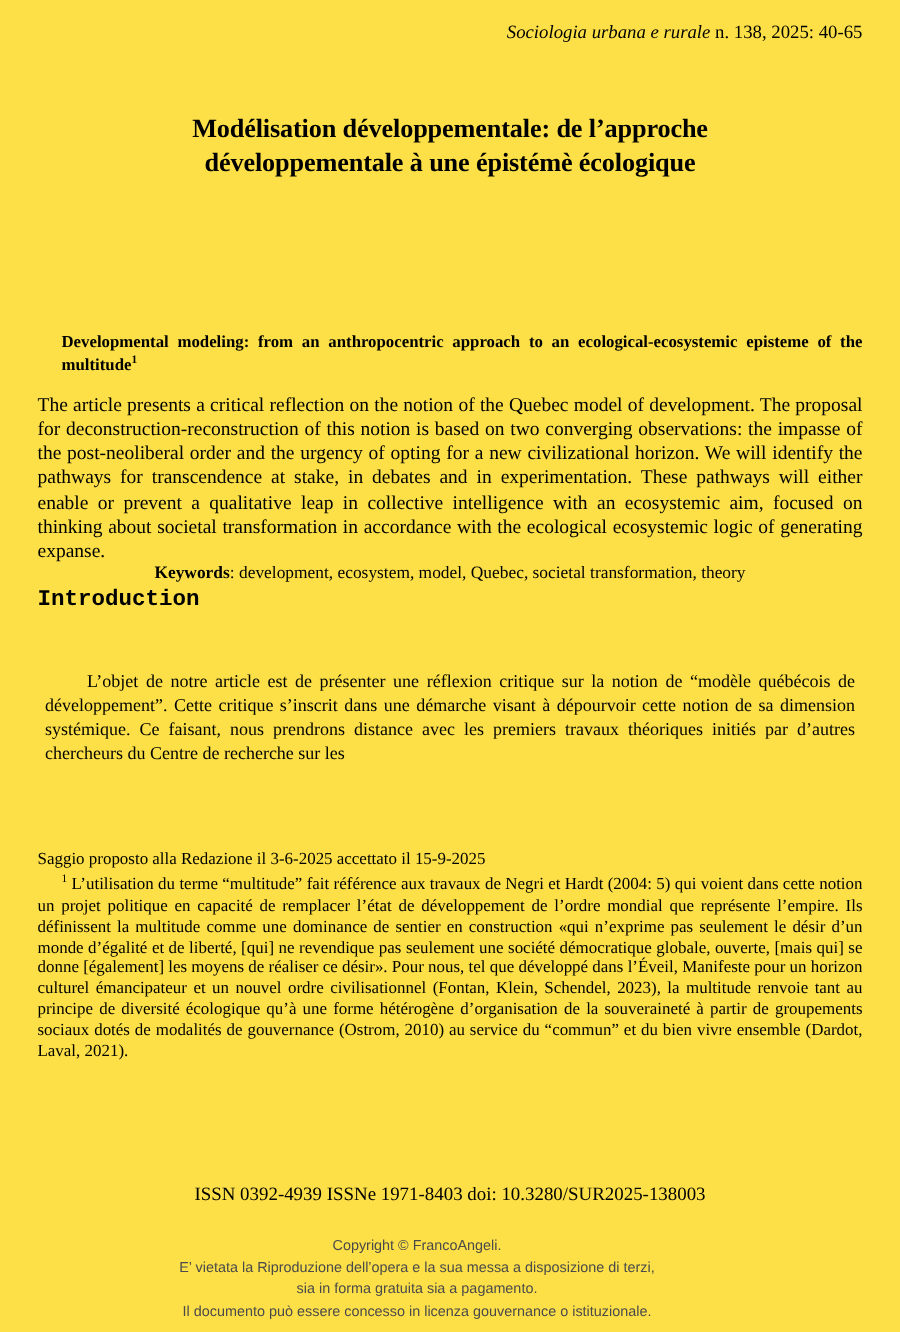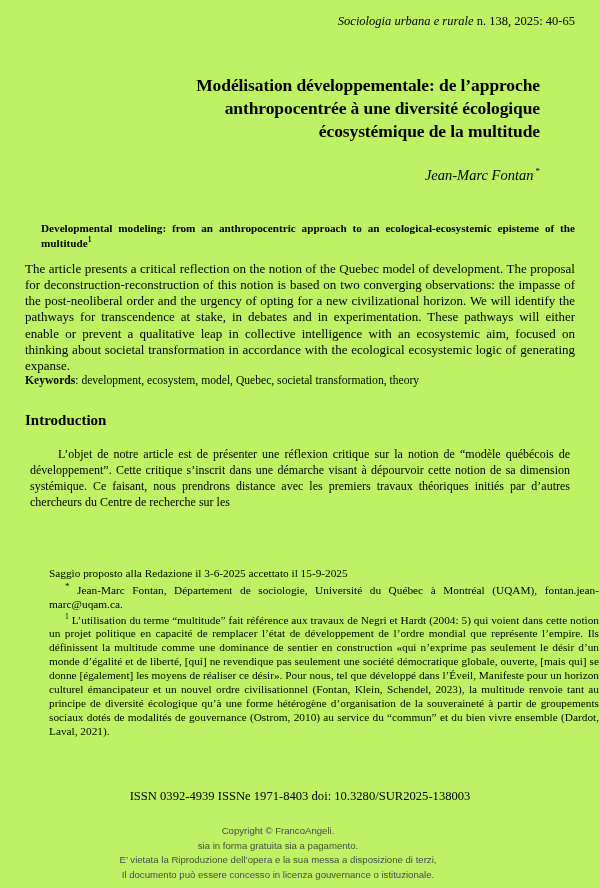--- a/index.html
+++ b/index.html
@@ -5,21 +5,21 @@
   html, body {
     margin: 0;
     padding: 0;
     background: #ffffff;
   }
   .page {
     position: relative;
     width: 600px;
     height: 888px;
     margin: 0 auto;
-    background: #bef264;
+    background: #fde047;
     color: #000000;
     font-family: "Liberation Serif", "DejaVu Serif", serif;
     overflow: hidden;
     box-sizing: border-box;
   }
 
   
   .running-head {
     position: absolute;
     top: 14px;
@@ -34,21 +34,21 @@
   .running-head .issue {
     font-style: normal;
   }
 
   
   .title-block {
     position: absolute;
     top: 74px;
     left: 60px;
     width: 480px;
-    text-align: right;
+    text-align: center;
   }
   .article-title {
     font-size: 17.5px;
     font-weight: bold;
     line-height: 1.32;
     margin: 0;
     letter-spacing: -0.1px;
   }
   .author-line {
     margin: 23px 0 0 0;
@@ -84,36 +84,37 @@
   }
   .abstract-text {
     font-size: 13px;
     line-height: 1.245;
     text-align: justify;
     margin: 0;
   }
   .keywords {
     font-size: 11.6px;
     line-height: 1.245;
-    text-align: left;
+    text-align: center;
     margin: 0;
   }
   .keywords .kw-label {
     font-weight: bold;
   }
 
   
   .section-heading {
     position: absolute;
-    top: 411px;
+    top: 391px;
     left: 25px;
     font-size: 15px;
     font-weight: bold;
     line-height: 1.2;
     margin: 0;
+    font-family: Liberation Mono, monospace;
   }
   .body-block {
     position: absolute;
     top: 446px;
     left: 30px;
     width: 540px;
   }
   .body-para {
     font-size: 12px;
     line-height: 1.335;
@@ -121,21 +122,20 @@
     text-indent: 28px;
     margin: 0;
   }
 
   
   .footnote-block {
     position: absolute;
     top: 567px;
     left: 25px;
     width: 550px;
-    margin-left: 24px;
   }
   .footnote-line {
     font-size: 11.3px;
     line-height: 1.235;
     text-align: justify;
     margin: 0;
   }
   .footnote-line.first {
     text-align: left;
   }
@@ -183,48 +183,43 @@
 
 <div class="page">
 
   <div class="running-head">
     <span class="journal">Sociologia urbana e rurale</span><span class="issue"> n. 138, 2025: 40-65</span>
   </div>
 
   <div class="title-block">
     <h1 class="article-title">
       <span>Modélisation développementale: de l’approche</span><br>
-      <span>anthropocentrée à une diversité écologique</span><br>
-      <span>écosystémique de la multitude</span>
+      <span>développementale à une épistémè écologique</span><br>
     </h1>
-    <p class="author-line">
-      <span>Jean-Marc Fontan</span><span class="fn-mark">*</span>
-    </p>
   </div>
 
   <div class="abstract-block">
     <p class="abstract-title"><span>Developmental modeling: from an anthropocentric approach to an ecological-ecosystemic episteme of the multitude</span><span class="fn-mark">1</span></p>
     <p class="abstract-text">The article presents a critical reflection on the notion of the Quebec model of development. The proposal for deconstruction-reconstruction of this notion is based on two converging observations: the impasse of the post-neoliberal order and the urgency of opting for a new civilizational horizon. We will identify the pathways for transcendence at stake, in debates and in experimentation. These pathways will either enable or prevent a qualitative leap in collective intelligence with an ecosystemic aim, focused on thinking about societal transformation in accordance with the ecological ecosystemic logic of generating expanse.</p>
     <p class="keywords"><span class="kw-label">Keywords</span><span>: </span><span>development, ecosystem, model, Quebec, societal transformation, theory</span></p>
   </div>
 
   <h2 class="section-heading">Introduction</h2>
 
   <div class="body-block">
     <p class="body-para">L’objet de notre article est de présenter une réflexion critique sur la notion de “modèle québécois de développement”. Cette critique s’inscrit dans une démarche visant à dépourvoir cette notion de sa dimension systémique. Ce faisant, nous prendrons distance avec les premiers travaux théoriques initiés par d’autres chercheurs du Centre de recherche sur les</p>
   </div>
 
   <div class="footnote-block">
     <p class="footnote-line first">Saggio proposto alla Redazione il 3-6-2025 accettato il 15-9-2025</p>
-    <p class="footnote-line footnote-indent"><span class="fn-sup-star">*</span><span> Jean-Marc Fontan, Département de sociologie, Université du Québec à Montréal (UQAM), fontan.jean-marc@uqam.ca.</span></p>
     <p class="footnote-line footnote-indent"><span class="fn-sup">1</span><span> L’utilisation du terme “multitude” fait référence aux travaux de Negri et Hardt (2004: 5) qui voient dans cette notion un projet politique en capacité de remplacer l’état de développement de l’ordre mondial que représente l’empire. Ils définissent la multitude comme une dominance de sentier en construction «qui n’exprime pas seulement le désir d’un monde d’égalité et de liberté, [qui] ne revendique pas seulement une société démocratique globale, ouverte, [mais qui] se donne [également] les moyens de réaliser ce désir». Pour nous, tel que développé dans l’Éveil, Manifeste pour un horizon culturel émancipateur et un nouvel ordre civilisationnel (Fontan, Klein, Schendel, 2023), la multitude renvoie tant au principe de diversité écologique qu’à une forme hétérogène d’organisation de la souveraineté à partir de groupements sociaux dotés de modalités de gouvernance (Ostrom, 2010) au service du “commun” et du bien vivre ensemble (Dardot, Laval, 2021).</span></p>
   </div>
 
   <div class="issn-line">ISSN 0392-4939 ISSNe 1971-8403 doi: 10.3280/SUR2025-138003</div>
 
   <div class="publisher-footer">
     <div>Copyright © FrancoAngeli.</div>
+    <div>E’ vietata la Riproduzione dell’opera e la sua messa a disposizione di terzi,</div>
     <div>sia in forma gratuita sia a pagamento.</div>
-    <div>E’ vietata la Riproduzione dell’opera e la sua messa a disposizione di terzi,</div>
     <div>Il documento può essere concesso in licenza gouvernance o istituzionale.</div>
   </div>
 
 </div>
 
 </body></html>

